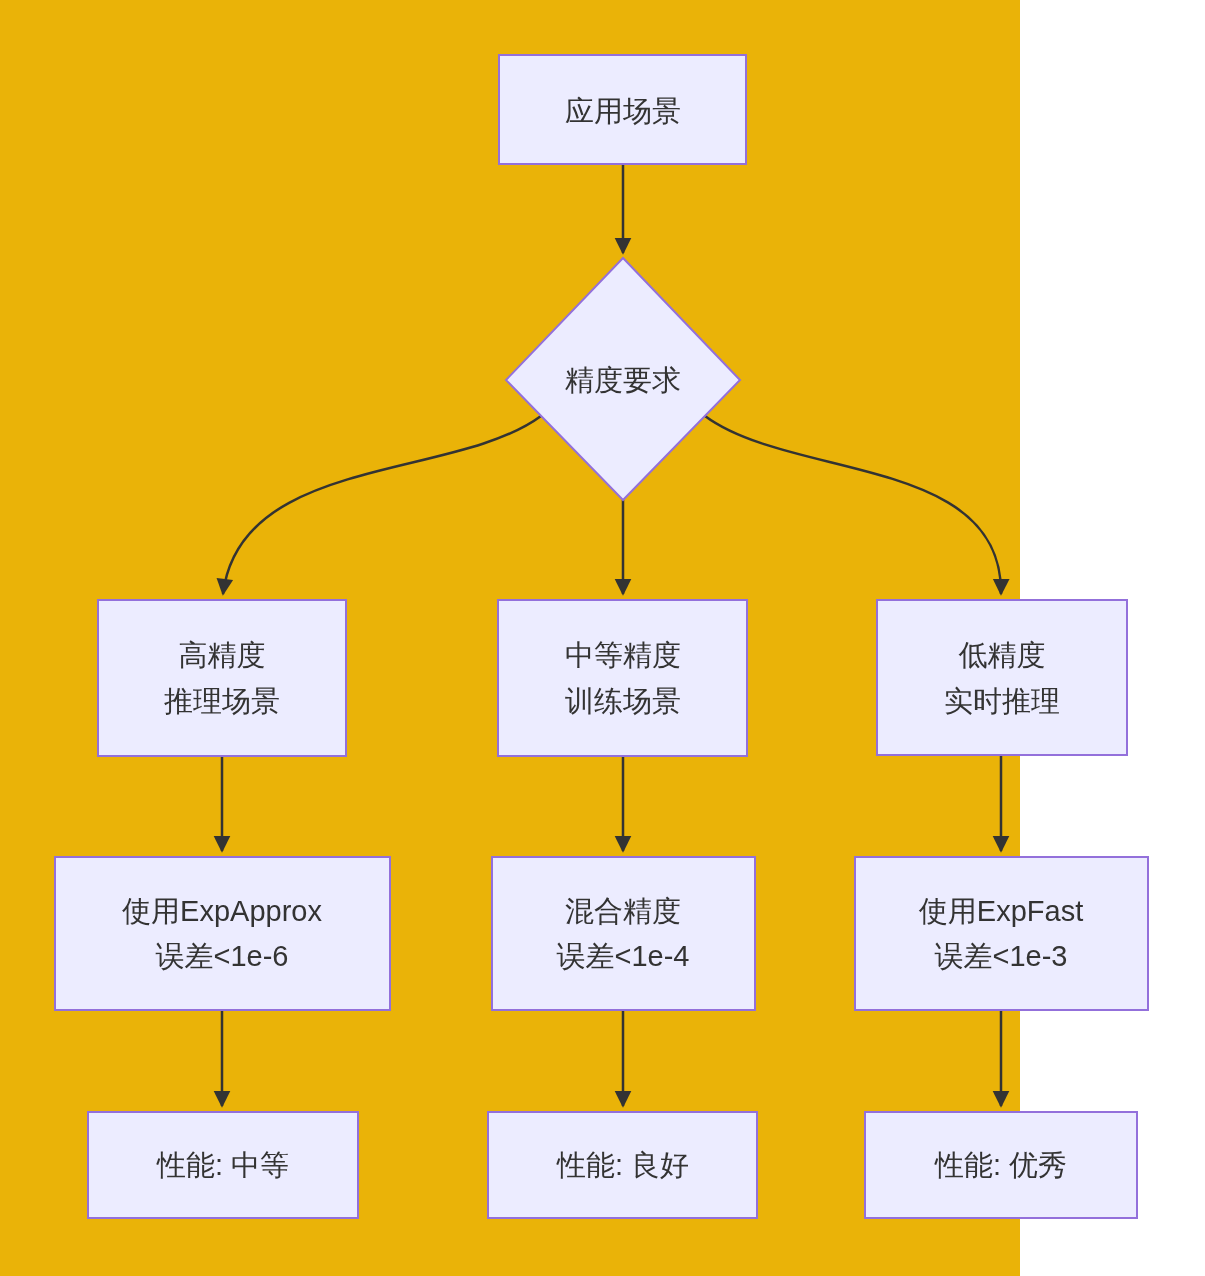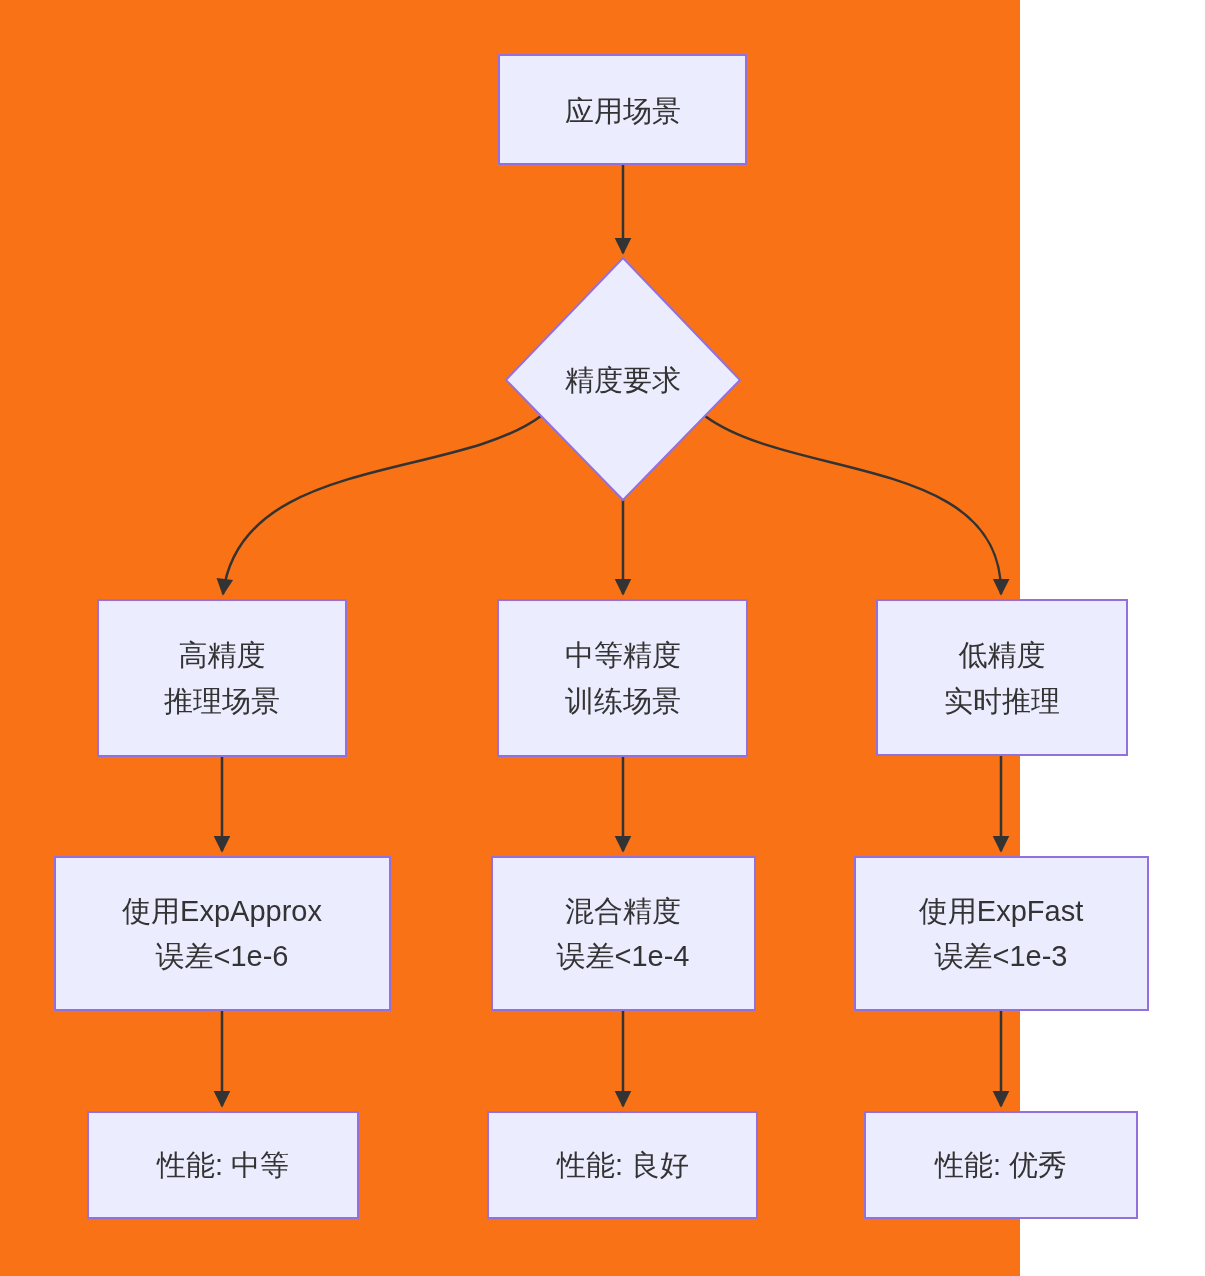--- a/index.html
+++ b/index.html
@@ -3,21 +3,21 @@
 <meta charset="utf-8">
 <style>
   html, body {
     margin: 0;
     padding: 0;
     background: #FFFFFF;
   }
   .canvas-wrap {
     width: 1020px;
     height: 1276px;
-    background: #f97316;
+    background: #eab308;
     position: relative;
   }
   svg {
     display: block;
     font-family: "Liberation Sans", "DejaVu Sans", sans-serif;
   }
   .node-rect {
     fill: #ECECFF;
     stroke: #9370DB;
     stroke-width: 2;

